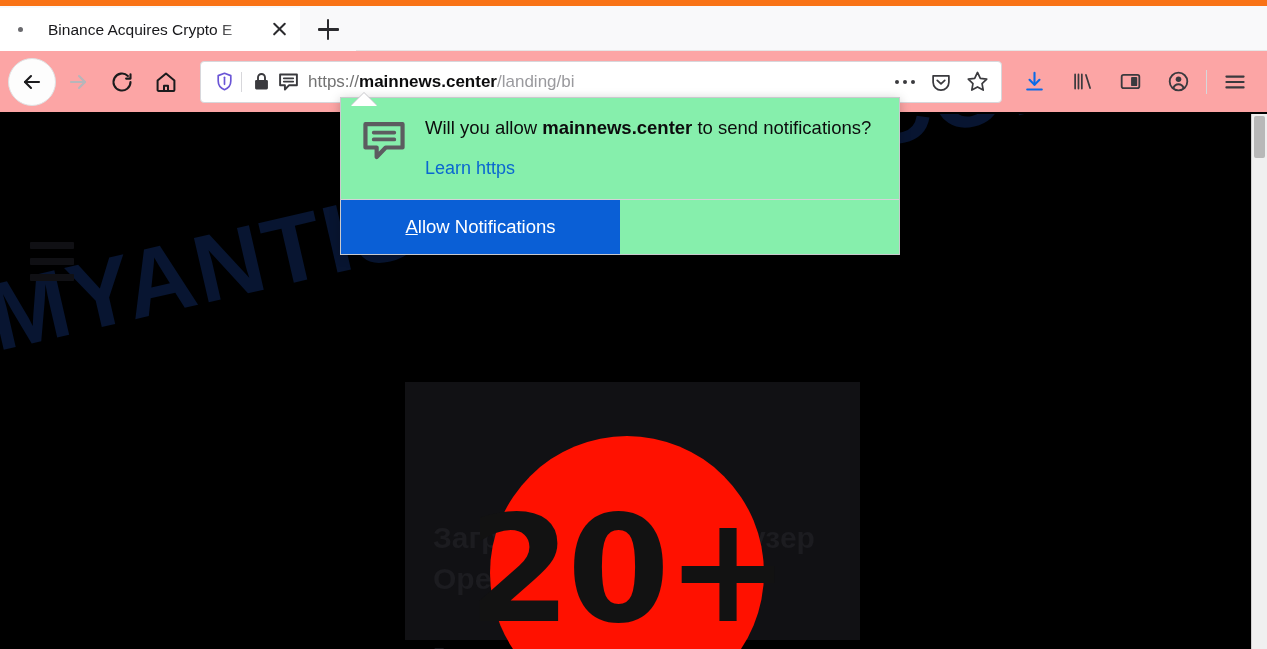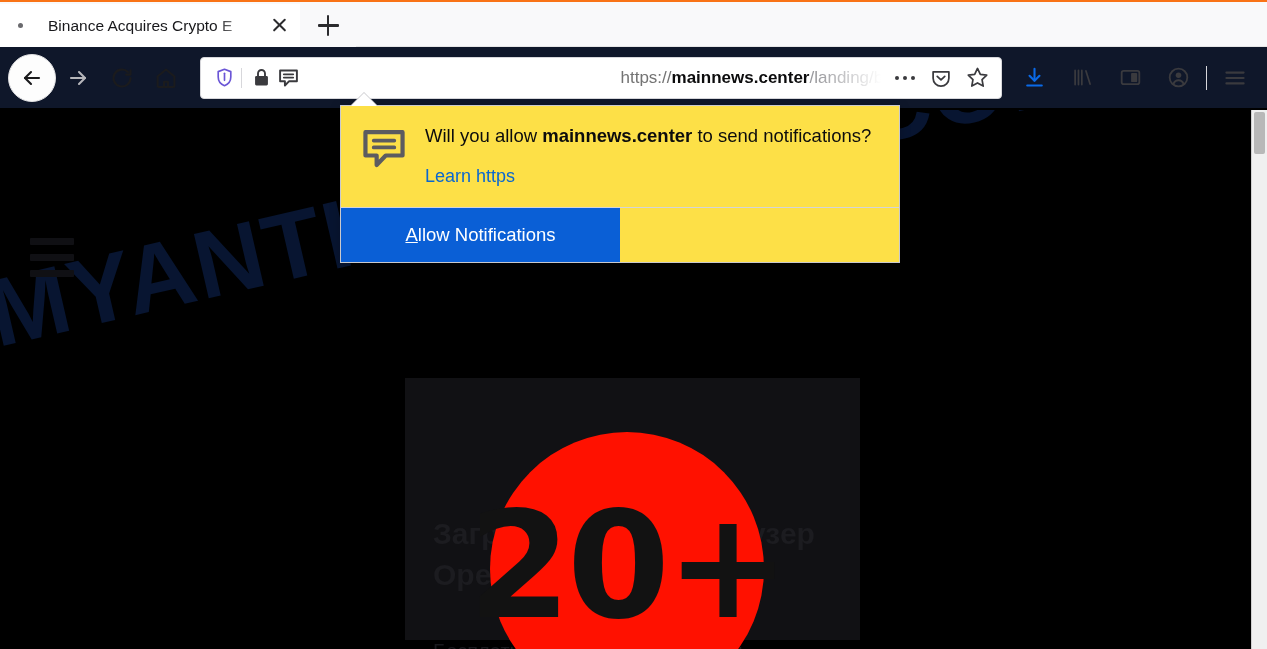--- a/index.html
+++ b/index.html
@@ -5,21 +5,21 @@
   html,body{margin:0;padding:0;}
   body{
     width:1267px;height:649px;overflow:hidden;position:relative;
     font-family:"Liberation Sans", sans-serif;
     background:#f9f9fa;
   }
   
   #browser{position:absolute;inset:0;display:flex;flex-direction:column;}
   .tabstrip{
     height:45px;background:#f9f9fa;display:flex;align-items:flex-end;
-    border-top:2px solid #f97316;position:relative;flex:0 0 45px;
+    border-top:6px solid #f97316;position:relative;flex:0 0 45px;
   }
   .tab{
     height:43px;width:300px;background:#ffffff;border-top-left-radius:0;
     display:flex;align-items:center;padding:0 6px 0 12px;box-sizing:border-box;
     position:relative;
   }
   .tab-favicon{
     width:16px;height:16px;flex:0 0 16px;display:flex;align-items:center;justify-content:center;
   }
   .tab-favicon .dot{width:5px;height:5px;border-radius:50%;background:#6a6a6e;}
@@ -40,22 +40,22 @@
   .newtab{
     width:56px;height:43px;display:flex;align-items:center;justify-content:center;position:relative;
   }
   .newtab::before,.newtab::after{content:"";position:absolute;background:#2b2b2e;border-radius:1px;}
   .newtab::before{width:21px;height:2.2px;}
   .newtab::after{width:2.2px;height:21px;}
   .tabstrip-fill{flex:1;height:43px;background:#f9f9fa;border-bottom:1px solid #e6e6e6;}
 
   
   .navbar{
-    flex:0 0 63px;height:63px;background:#0f172a;display:flex;align-items:center;
-    padding:0 8px;box-sizing:border-box;border-bottom:2px solid #000;position:relative;text-align:right;
+    flex:0 0 63px;height:63px;background:#fca5a5;display:flex;align-items:center;
+    padding:0 8px;box-sizing:border-box;border-bottom:2px solid #000;position:relative;
   }
   .navbtn{
     width:44px;height:44px;display:flex;align-items:center;justify-content:center;
     position:relative;flex:0 0 44px;
   }
   .navbtn.back{border:1px solid #e0e0e2;border-radius:50%;width:46px;height:46px;flex:0 0 46px;background:#fdfdfd;}
   .navbtn svg{display:block;}
 
   
   .urlbar{
@@ -128,22 +128,22 @@
   .scrollbar{
     position:absolute;right:0;top:0;bottom:0;width:15px;background:#f0f0f0;
     border-left:1px solid #d0d0d0;
   }
   .scrollbar .thumb{
     position:absolute;left:2px;top:2px;width:11px;height:42px;background:#b8b8b8;border-radius:2px;
   }
 
   
   .popup{
-    position:absolute;left:340px;top:105px;width:558px;
-    background:#fde047;border:1px solid #c9c9cd;
+    position:absolute;left:340px;top:97px;width:558px;
+    background:#86efac;border:1px solid #c9c9cd;
     box-shadow:0 2px 10px rgba(0,0,0,.22);z-index:50;
   }
   .popup-arrow{
     position:absolute;left:351px;top:93px;width:0;height:0;
     border-left:13px solid transparent;border-right:13px solid transparent;
     border-bottom:13px solid #ffffff;z-index:51;
     filter:drop-shadow(0 -1px 0 #c9c9cd);
   }
   .popup-body{display:flex;padding:18px 20px 6px 20px;}
   .popup-icon{flex:0 0 52px;padding-top:4px;}

